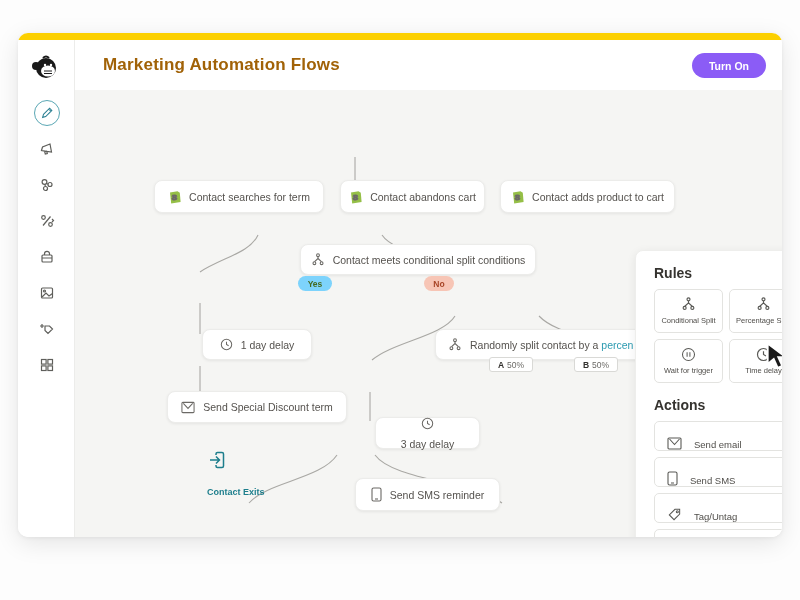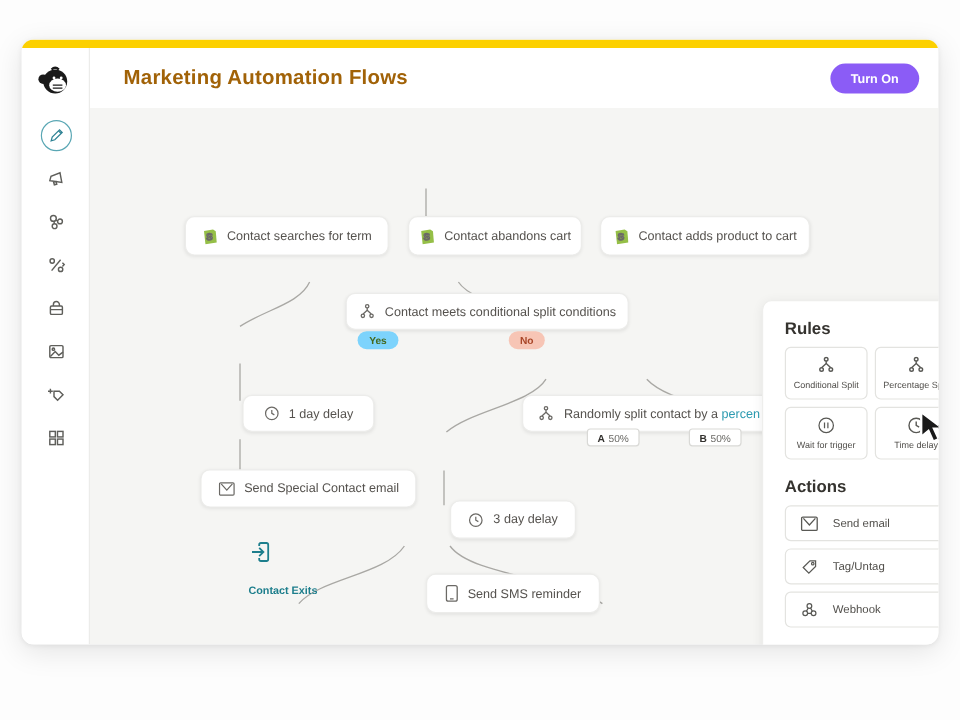--- a/index.html
+++ b/index.html
@@ -47,21 +47,21 @@
 
   .panel { position:absolute; left:560px; top:160px; width:182px; height:344px; background:#fff;
            border:1px solid #eeeeec; border-radius:8px 8px 0 0; box-shadow:0 2px 10px rgba(0,0,0,.07);
            padding:14px 18px; z-index:5; overflow:hidden; }
   .panel h3 { font-size:14px; font-weight:700; color:#35332f; margin:0 0 8px 0; }
   .tiles { display:grid; grid-template-columns:1fr 1fr; gap:6px; margin-bottom:14px; }
   .tile { height:44px; border:1px solid #e3e3e0; border-radius:5px; display:flex; flex-direction:column;
           align-items:center; justify-content:center; gap:4px; cursor:pointer; background:#fff; }
   .tile svg { stroke:#595955; fill:none; stroke-width:1.1; }
   .tile span { font-size:7.5px; color:#504e4a; }
-  .rows .row { height:30px; border:1px solid #e3e3e0; border-radius:5px; display:flex; align-items:center;
+  .rows .row { height:30px; border:1px solid #e3e3e0; border-radius:5px; display:flex; align-items:flex-end;
                gap:12px; padding-left:12px; margin-bottom:6px; cursor:pointer; background:#fff; }
   .rows .row svg { stroke:#595955; fill:none; stroke-width:1.1; }
   .rows .row span { font-size:9.5px; color:#504e4a; }
 
   .cursor { position:absolute; left:690px; top:252px; z-index:10; pointer-events:none; }
 </style>
 </head>
 <body>
 
 <div class="window">
@@ -169,21 +169,21 @@
       <span>Contact abandons cart</span>
     </div>
     <div class="node" style="left:425px; top:90px; width:175px; height:33px;">
       <svg width="13" height="15" viewBox="0 0 13 15">
           <path d="M2 3.5 L9.5 2.2 L11.8 3.8 L12.6 13 L3.2 14.6 Z" fill="#95bf47" stroke="none"></path>
           <text x="6.5" y="11" font-size="8" font-weight="bold" fill="#fff" text-anchor="middle" font-family="Liberation Sans, sans-serif">S</text>
         </svg>
       <span>Contact adds product to cart</span>
     </div>
 
-    <div class="node" style="left:213px; top:154px; width:236px; height:31px;text-align:center;">
+    <div class="node" style="left:225px; top:154px; width:236px; height:31px;text-align:center;">
       <svg width="14" height="14" viewBox="0 0 14 14">
           <circle cx="7" cy="2.2" r="1.4"></circle>
           <path d="M7 3.6 V5.5 M7 5.5 L3.6 8.6 M7 5.5 L10.4 8.6"></path>
           <circle cx="3.4" cy="10.2" r="1.4"></circle>
           <circle cx="10.6" cy="10.2" r="1.4"></circle>
         </svg>
       <span>Contact meets conditional split conditions</span>
     </div>
     <div class="badge yes" style="left:223px; top:186px; width:34px;">Yes</div>
     <div class="badge no" style="left:349px; top:186px; width:30px;">No</div>
@@ -212,24 +212,24 @@
     <div class="pct" style="left:499px; top:267px; width:44px;">
         <b>B</b>
         <span>50%</span>
       </div>
 
     <div class="node" style="left:92px; top:301px; width:180px; height:32px;">
       <svg width="14" height="13" viewBox="0 0 15 13">
           <rect x="1" y="1" width="13" height="11" rx="1"></rect>
           <path d="M2.5 2 L7.5 7.5 L12.5 2"></path>
         </svg>
-      <span>Send Special Contact email</span>
-    </div>
-
-    <div class="node" style="left:300px; top:327px; width:105px; height:32px;">
+      <span>Send Special Discount term</span>
+    </div>
+
+    <div class="node" style="left:300px; top:327px; width:105px; height:32px;flex-direction:column;">
       <svg width="13" height="13" viewBox="0 0 14 14">
           <circle cx="7" cy="7" r="5.6"></circle>
           <path d="M7 4 V7 L9.3 8.3"></path>
         </svg>
       <span>3 day delay</span>
     </div>
 
     <div class="exits" style="left:82px; top:305px; width:86px; left:82px;">
     </div>
     <div class="exits" style="left:132px; top:304px; width:100px;" hidden=""></div>
@@ -289,20 +289,27 @@
       <h3>Actions</h3>
       <div class="rows">
         <div class="row">
           <svg width="15" height="13" viewBox="0 0 15 13">
               <rect x="1" y="1" width="13" height="11" rx="1"></rect>
               <path d="M2.5 2 L7.5 7.5 L12.5 2"></path>
             </svg>
           <span>Send email</span>
         </div>
         <div class="row">
+          <svg width="11" height="15" viewBox="0 0 11 15">
+              <rect x="1" y="1" width="9" height="13" rx="1.6"></rect>
+              <path d="M4 12 h3"></path>
+            </svg>
+          <span>Send SMS</span>
+        </div>
+        <div class="row">
           <svg width="15" height="15" viewBox="0 0 16 16">
               <path d="M2.5 8.5 L8.5 2.5 L13.5 2.5 L13.5 7.5 L7.5 13.5 Z"></path>
               <circle cx="11" cy="5" r="1.1"></circle>
             </svg>
           <span>Tag/Untag</span>
         </div>
         <div class="row">
           <svg width="15" height="15" viewBox="0 0 16 16">
               <circle cx="8" cy="4.3" r="2.1"></circle>
               <circle cx="4.3" cy="10.8" r="2.1"></circle>

